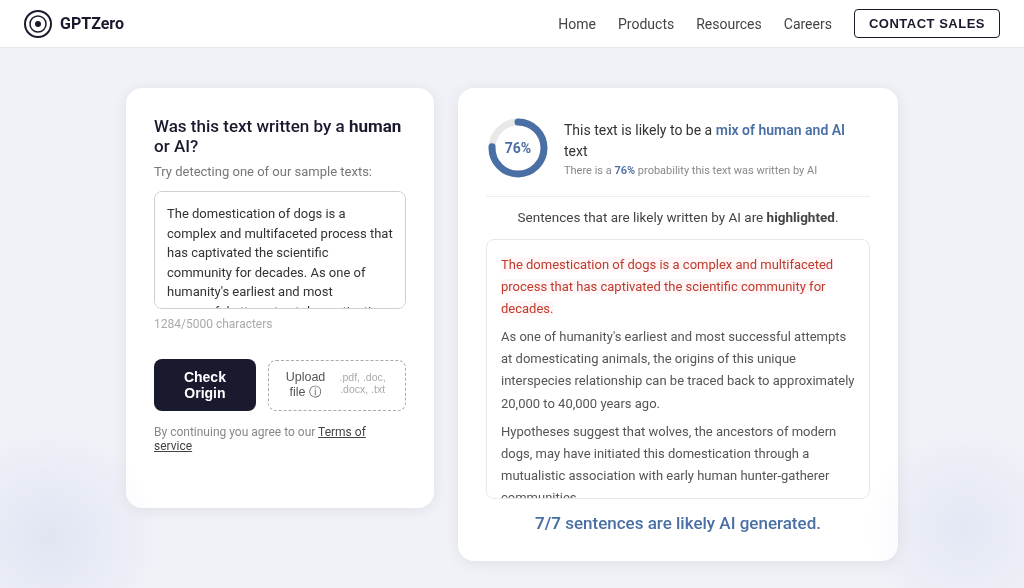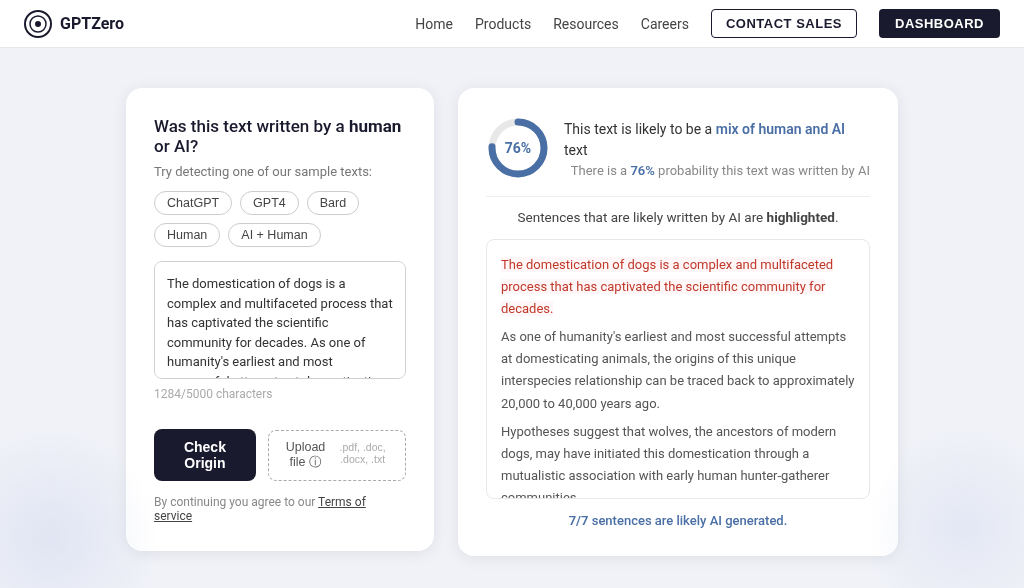--- a/index.html
+++ b/index.html
@@ -242,24 +242,23 @@
     }
     .result-text-block { flex: 1; }
     .result-main-text {
       font-size: 14px;
       color: #333;
       line-height: 1.5;
     }
     .mix-highlight { color: #4a6fa5; font-weight: 600; }
     .pct-highlight { color: #4a6fa5; font-weight: 600; }
     .result-sub-text {
-      font-size: 13px;
+      font-size: 11px;
       color: #888;
       margin-top: 2px;
-      text-align: right;
     }
 
     .sentence-label {
       font-size: 13.5px;
       color: #444;
       margin-bottom: 14px;
       text-align: center;
     }
     .sentence-label strong { font-weight: 700; }
 
@@ -277,21 +276,21 @@
       margin-bottom: 6px;
     }
     .ai-highlight {
       color: #c0392b;
       background: rgba(255, 200, 200, 0.15);
     }
 
     .result-footer {
       text-align: center;
       margin-top: 14px;
-      font-size: 13px;
+      font-size: 17px;
       color: #4a6fa5;
       font-weight: 500;
     }
 
     .divider {
       height: 1px;
       background: #eee;
       margin: 12px 0;
     }
   </style>
@@ -306,39 +305,31 @@
       <circle cx="14" cy="14" r="3" fill="#1a1a2e"></circle>
     </svg>
     <span>GPTZero</span>
   </a>
   <ul class="nav-links">
     <li><a href="#">Home</a></li>
     <li><a href="#">Products</a></li>
     <li><a href="#">Resources</a></li>
     <li><a href="#">Careers</a></li>
     <li><button class="btn-contact">CONTACT SALES</button></li>
-    <li><button class="btn-dashboard">DASHBOARD</button></li>
   </ul>
 </nav>
 
 <div class="main-content">
 
   <div class="card card-left">
     <div class="card-title">
       <span>Was this text written by a </span><strong>human</strong><span> or AI?</span>
     </div>
     <div class="card-subtitle">Try detecting one of our sample texts:</div>
 
-    <div class="sample-chips">
-      <button class="chip">ChatGPT</button>
-      <button class="chip">GPT4</button>
-      <button class="chip">Bard</button>
-      <button class="chip">Human</button>
-      <button class="chip">AI + Human</button>
-    </div>
 
     <textarea class="text-area" style="">The domestication of dogs is a complex and multifaceted process that has captivated the scientific community for decades. As one of humanity's earliest and most successful attempts at domesticating animals, the origins of this unique interspecies relationship can be traced back to approximately 20,000 to 40,000 years ago. Hypotheses suggest that wolves, the ancestors of modern dogs, may have initiated this</textarea>
     <div class="char-count">1284/5000 characters</div>
 
     <div class="card-actions">
       <button class="btn-check">Check Origin</button>
       <button class="btn-upload">
         <span>Upload file ⓘ</span>
         <span class="upload-sub">.pdf, .doc, .docx, .txt</span>
       </button>

